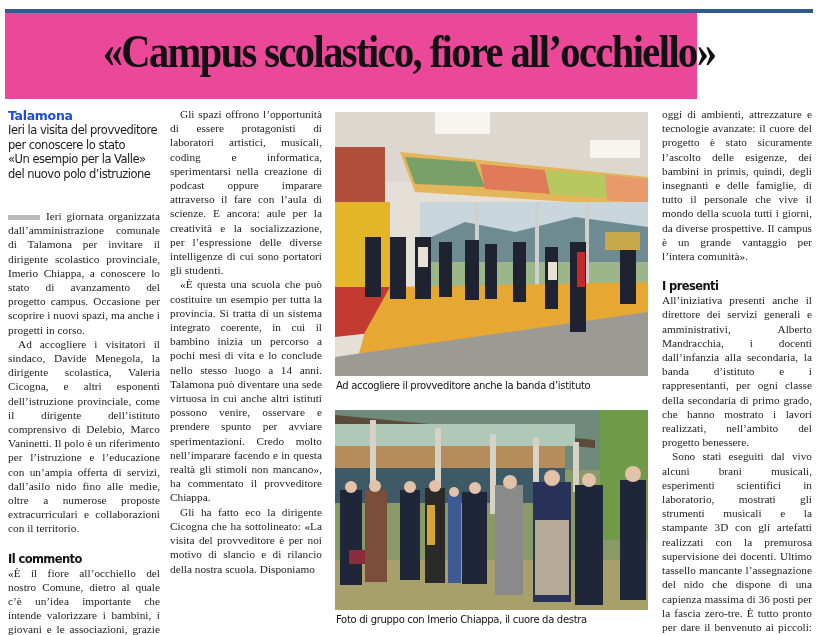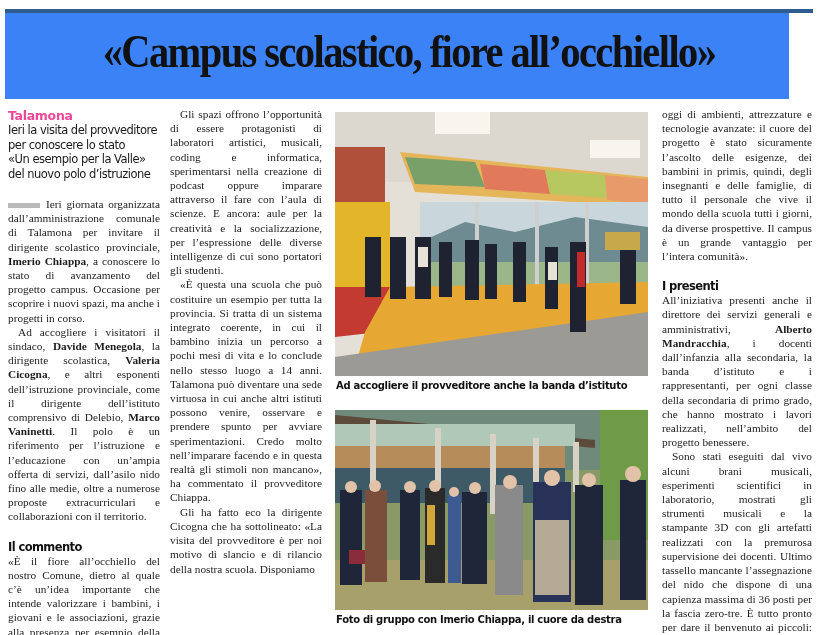--- a/index.html
+++ b/index.html
@@ -1,45 +1,45 @@
 <!DOCTYPE html>
 <html><head>
   <meta charset="utf-8">
   <style>
     * { box-sizing: border-box; margin: 0; padding: 0; }
     html, body { width: 818px; height: 635px; background: #ffffff; overflow: hidden; }
     body { position: relative; font-family: "DejaVu Serif", serif; color: #1a1a1a; }
 
     .top-rule { position: absolute; left: 5px; top: 9px; width: 808px; height: 4px; background: #2f5b8f; }
-    .headline-band { position: absolute; left: 5px; top: 13px; width: 784px; height: 86px; background: #3b82f6; }
+    .headline-band { position: absolute; left: 5px; top: 13px; width: 692px; height: 86px; background: #ec4899; }
     .headline {
       position: absolute; left: 0; top: 12px; width: 808px; text-align: center;
       font-family: "Liberation Serif", serif; font-weight: bold; font-size: 46px; letter-spacing: -1.8px;
       color: #111; transform: scaleX(0.88); transform-origin: center top; white-space: nowrap;
     }
 
     .col { position: absolute; top: 108px; font-family: "Liberation Serif", serif; font-size: 11.3px; line-height: 14.2px; text-align: justify; color: #1d1d1d; }
     .col p { text-indent: 10px; hyphens: auto; }
     .col p.noindent { text-indent: 0; }
-    .col b { font-weight: bold; }
+    .col b { font-weight: normal; }
 
     #col1 { left: 8px; width: 152px; }
     #col2 { left: 170px; width: 152px; top: 107px; }
     #col4 { left: 662px; width: 150px; top: 107px; }
 
-    .kicker { font-family: "DejaVu Sans", sans-serif; font-weight: bold; color: #ec4899; font-size: 12.5px; line-height: 15px; letter-spacing: -0.3px; }
-    .subhead { font-family: "DejaVu Sans", sans-serif; font-size: 11.5px; line-height: 14.5px; color: #1a1a1a; letter-spacing: -0.5px; margin-bottom: 16px; }
+    .kicker { font-family: "DejaVu Sans", sans-serif; font-weight: bold; color: #1d4ed8; font-size: 12.5px; line-height: 15px; letter-spacing: -0.3px; }
+    .subhead { font-family: "DejaVu Sans", sans-serif; font-size: 11.5px; line-height: 14.5px; color: #1a1a1a; letter-spacing: -0.5px; margin-bottom: 28px; }
     .gray-bar { display: inline-block; width: 32px; height: 5px; background: #b9b9b9; vertical-align: middle; margin-right: 6px; }
     .section-title { font-family: "DejaVu Sans", sans-serif; font-weight: bold; font-size: 11.5px; line-height: 14px; letter-spacing: -0.6px; margin-top: 16px; color: #111; }
 
     .photo { position: absolute; overflow: hidden; }
     #photo1 { left: 335px; top: 112px; width: 313px; height: 264px; background: #d9d3c4; }
     #photo2 { left: 335px; top: 410px; width: 313px; height: 200px; background: #8b9a66; }
 
-    .caption { position: absolute; font-family: "DejaVu Sans", sans-serif; font-weight: bold; font-size: 10px; letter-spacing: -0.3px; color: #111; white-space: nowrap; }
+    .caption { position: absolute; font-family: "DejaVu Sans", sans-serif; font-weight: normal; font-size: 10px; letter-spacing: -0.3px; color: #111; white-space: nowrap; }
     #caption1 { left: 336px; top: 380px; }
     #caption2 { left: 336px; top: 614px; }
   </style>
 </head>
 <body>
 
 <div class="top-rule"></div>
 <div class="headline-band">
   <h1 class="headline">«Campus scolastico, fiore all’occhiello»</h1>
 </div>

